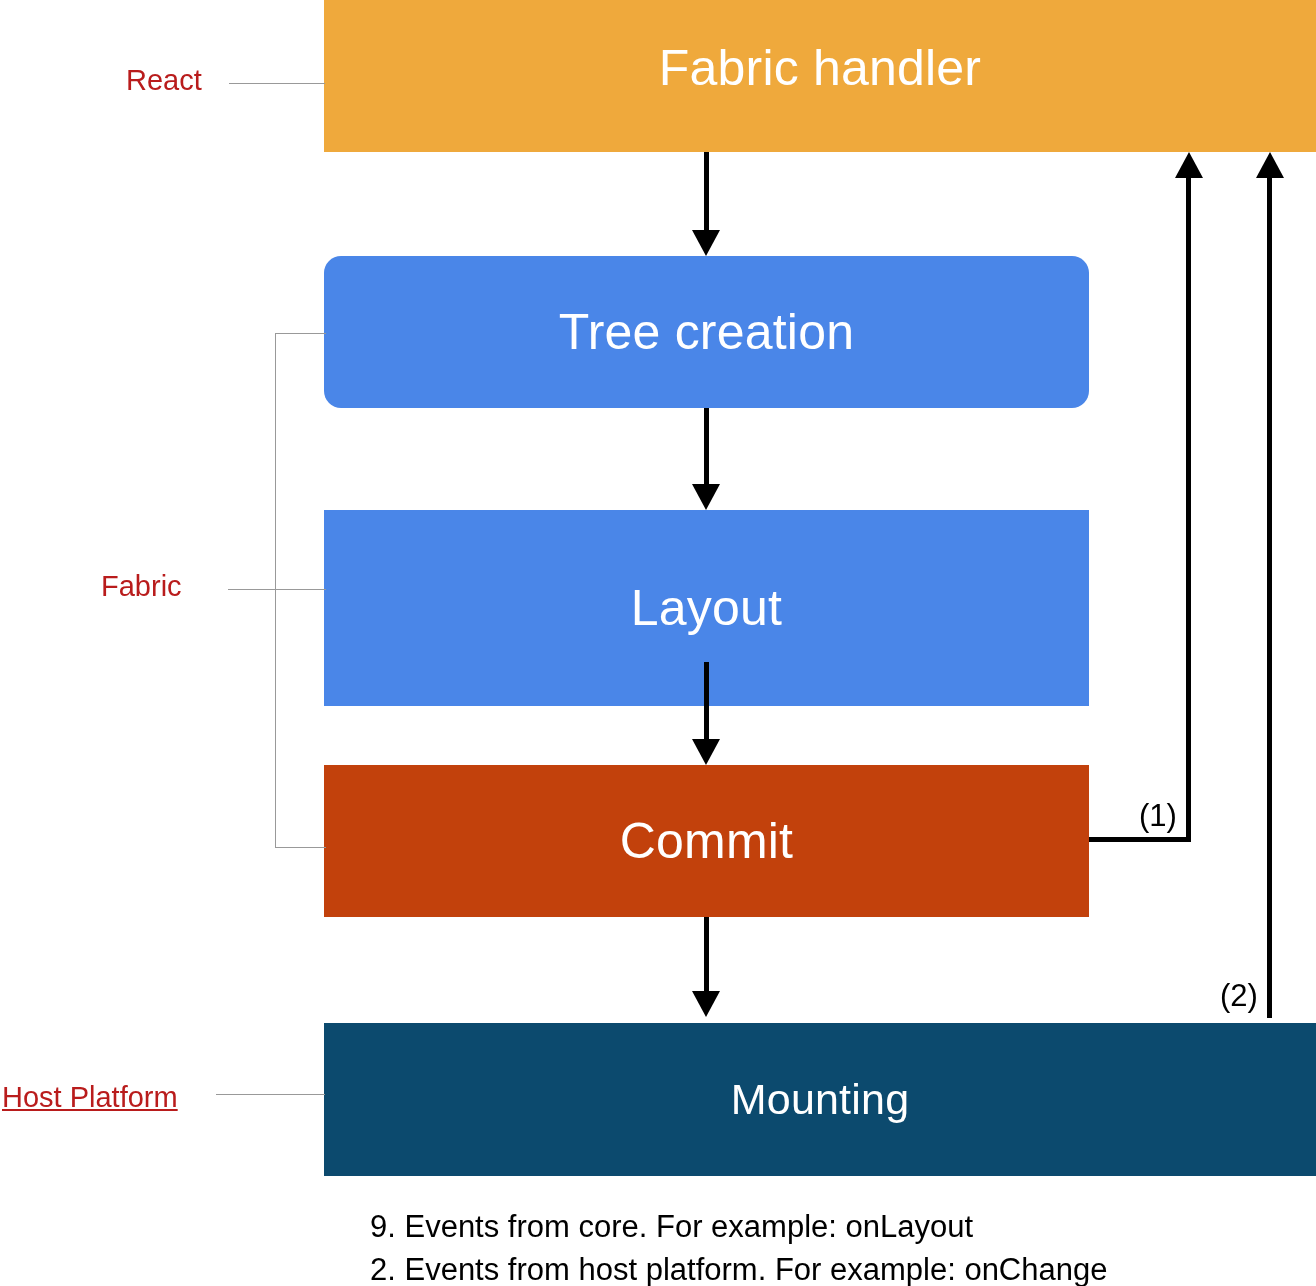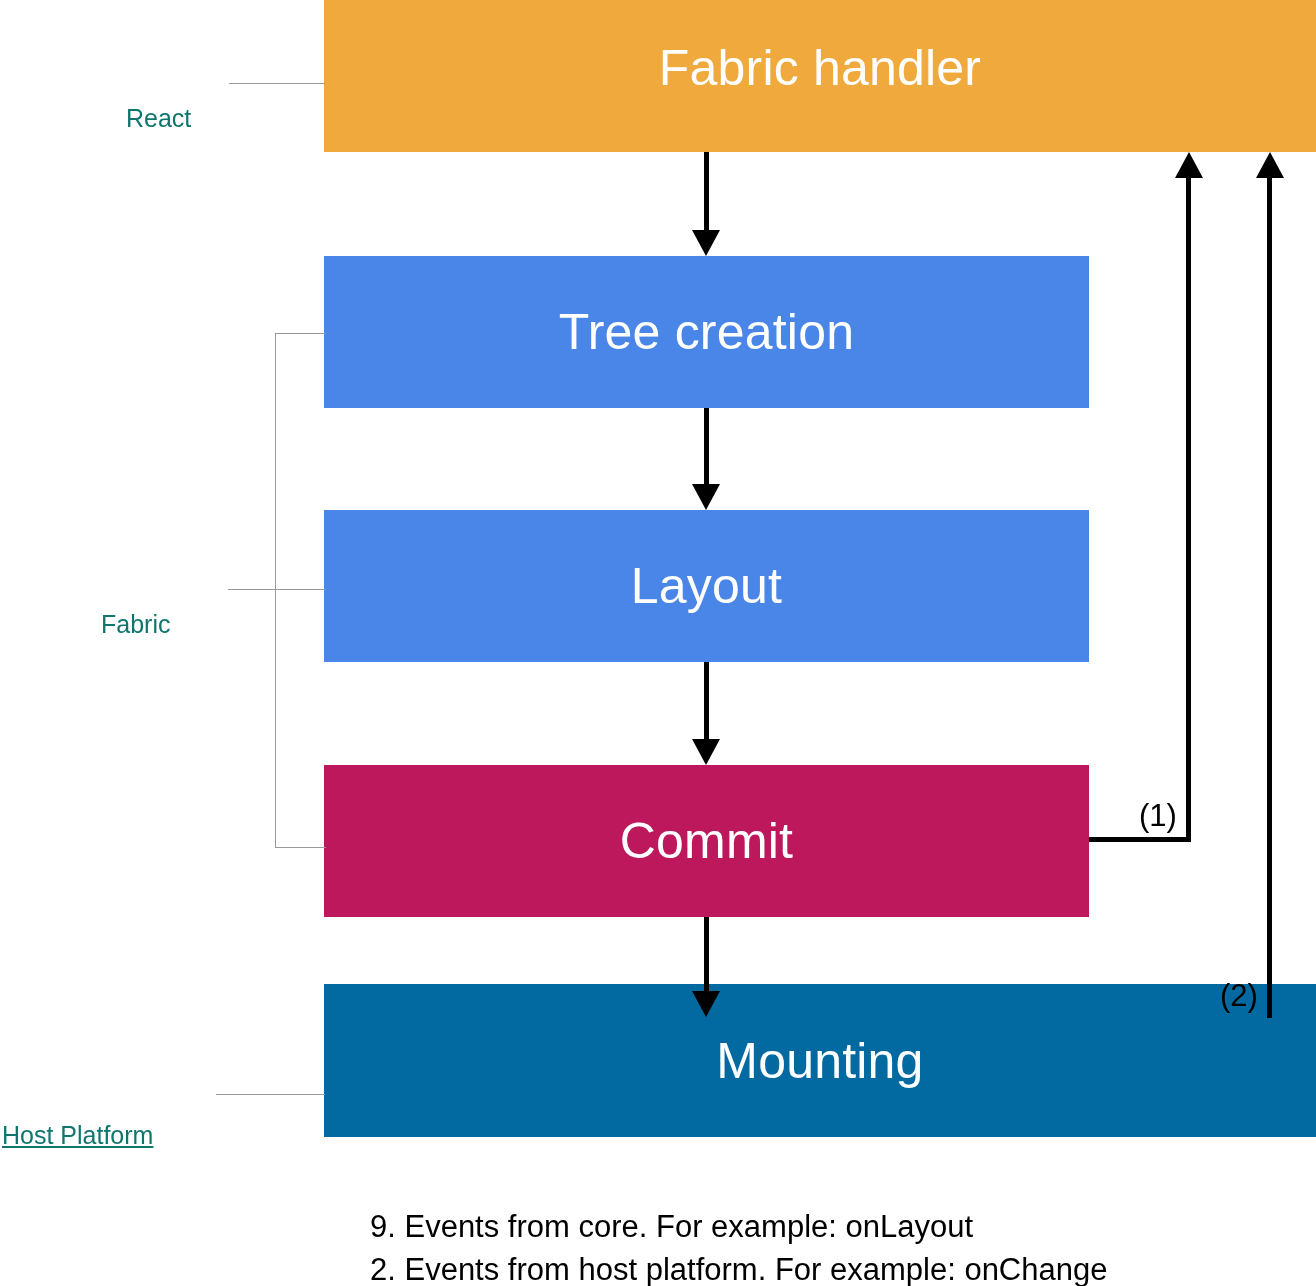--- a/index.html
+++ b/index.html
@@ -34,44 +34,44 @@
   .box-event {
     left: 324px;  top: -10px;   width: 992px; height: 162px;
     background: #efa93c;
     font-size: 50px;
     padding-bottom: 6px;
   }
   .box-tree {
     left: 324px;  top: 256px;   width: 765px; height: 152px;
     background: #4a86e8;
     font-size: 50px;
+    border-radius: 17px;
   }
   .box-layout {
-    left: 324px;  top: 510px;   width: 765px; height: 152px;
+    left: 324px;  top: 510px;   width: 765px; height: 196px;
     background: #4a86e8;
     font-size: 50px;
   }
   .box-commit {
     left: 324px;  top: 765px;   width: 765px; height: 152px;
-    background: #be185d;
+    background: #c2410c;
     font-size: 50px;
   }
   .box-mounting {
-    left: 324px;  top: 984px;  width: 992px; height: 153px;
-    background: #0369a1;
-    font-size: 50px;
+    left: 324px;  top: 1023px;  width: 992px; height: 153px;
+    background: #0c4a6e;
+    font-size: 43px;
   }
 
   
   .side-label {
     position: absolute;
-    font-size: 25px;
-    color: #0f766e;
-    white-space: nowrap;
-    margin-top: 40px;
+    font-size: 29px;
+    color: #b91c1c;
+    white-space: nowrap;
   }
   .lbl-react    { left: 126px; top: 64px;   }
   .lbl-fabric   { left: 101px; top: 570px;  }
   .lbl-host     { left: 2px;   top: 1081px; text-decoration: underline; }
 
   
   .leader {
     position: absolute;
     background: #999999;
   }

